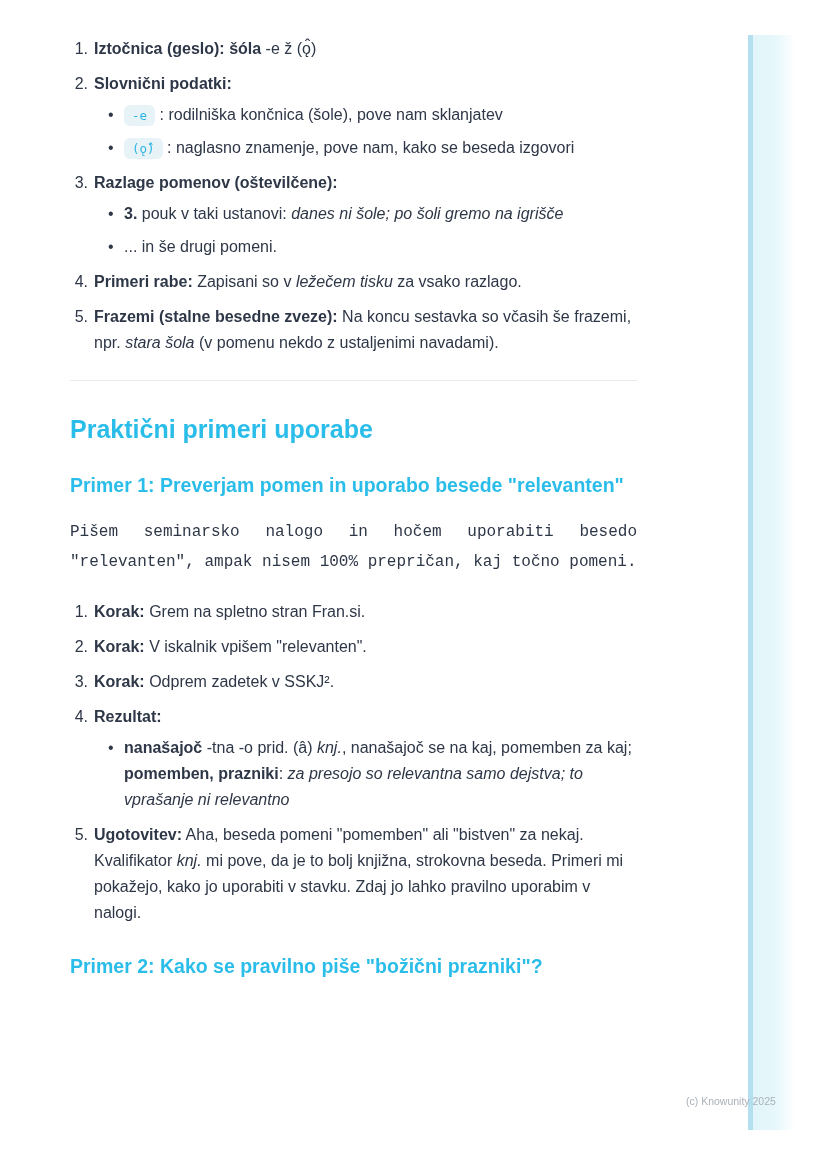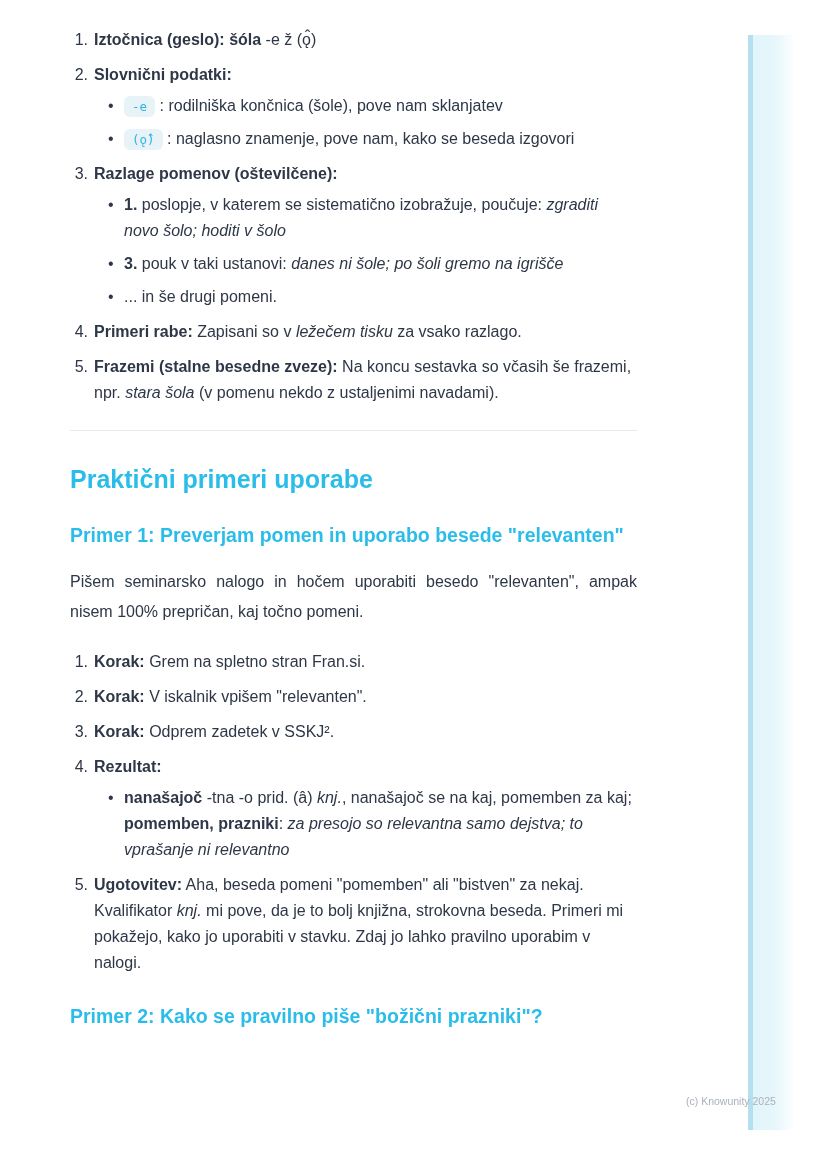--- a/index.html
+++ b/index.html
@@ -5,21 +5,21 @@
   html,body{margin:0;padding:0;background:#ffffff;}
   .page{
     position:relative;
     width:828px;height:1171px;
     background:#ffffff;
     overflow:hidden;
     font-family:"Liberation Sans","DejaVu Sans",sans-serif;
     font-size:16px;line-height:26px;
     color:#2e3747;
   }
-  .content{width:567px;margin-left:70px;padding-top:27px;}
+  .content{width:567px;margin-left:70px;padding-top:36px;}
 
   
   ol.num{list-style:none;counter-reset:n;margin:0;padding:0 0 0 24px;}
   ol.num>li{counter-increment:n;position:relative;margin-bottom:9px;}
   ol.num>li::before{
     content:counter(n) ".";
     position:absolute;left:-26px;width:20px;text-align:right;
     font-weight:400;color:#2e3747;
   }
 
@@ -56,20 +56,21 @@
   }
   h3.example-title{
     margin:27px 0 0 0;
     font-size:19.5px;line-height:27px;
     font-weight:700;color:#2bbde9;
   }
   p.intro{
     margin:18px 0 22px 0;
     text-align:justify;
     line-height:30px;
+    font-family:Liberation Mono, monospace;
   }
   ol.steps{margin-top:2px;}
 
   .side-bar{
     position:absolute;top:35px;right:33px;
     width:42px;height:1095px;
     background:linear-gradient(to right,#e1f5fa 0%,#e7f7fb 55%,#ffffff 100%);
     border-left:5px solid #b3dfee;
     z-index:1;
   }
@@ -95,21 +96,20 @@
       <li>
         <span><span class="b">Slovnični podatki:</span></span>
         <ul class="bul">
           <li><span><span class="code-badge">-e</span><span> : rodilniška končnica (šole), pove nam sklanjatev</span></span></li>
           <li><span><span class="code-badge">(ǫ̂)</span><span> : naglasno znamenje, pove nam, kako se beseda izgovori</span></span></li>
         </ul>
       </li>
       <li>
         <span><span class="b">Razlage pomenov (oštevilčene):</span></span>
         <ul class="bul">
-          <li><span><span class="b">1.</span><span> poslopje, v katerem se sistematično izobražuje, poučuje: </span><span class="i">zgraditi novo šolo; hoditi v šolo</span></span></li>
           <li><span><span class="b">3.</span><span> pouk v taki ustanovi: </span><span class="i">danes ni šole; po šoli gremo na igrišče</span></span></li>
           <li><span><span>... in še drugi pomeni.</span></span></li>
         </ul>
       </li>
       <li>
         <span><span class="b">Primeri rabe:</span><span> Zapisani so v </span><span class="i">ležečem tisku</span><span> za vsako razlago.</span></span>
       </li>
       <li>
         <span><span class="b">Frazemi (stalne besedne zveze):</span><span> Na koncu sestavka so včasih še frazemi, npr. </span><span class="i">stara šola</span><span> (v pomenu nekdo z ustaljenimi navadami).</span></span>
       </li>

